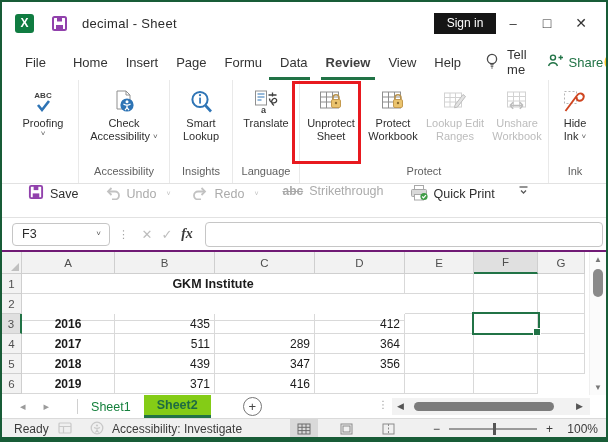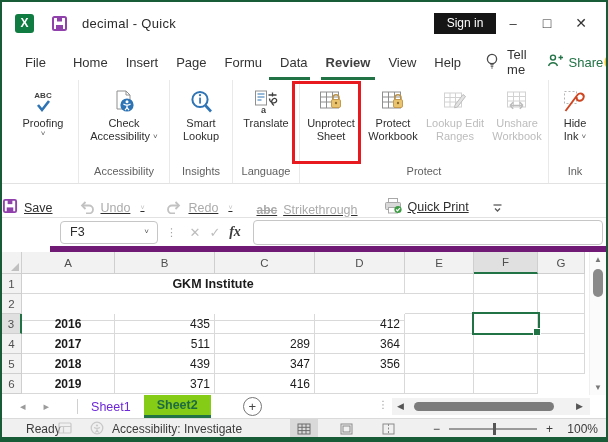--- a/index.html
+++ b/index.html
@@ -34,29 +34,29 @@
   .rbtns{flex:1;display:flex;align-items:flex-start;justify-content:center;padding-top:4px;}
   .glabel{height:18px;font-size:11px;color:#5f5f5f;text-align:center;}
   .bbtn{display:flex;flex-direction:column;align-items:center;width:62px;font-size:11px;line-height:13px;
     color:#2f2f2f;text-align:center;padding-top:2px;}
   .bbtn .bicon{height:31px;display:flex;align-items:center;justify-content:center;}
   .bbtn.disabled{color:#bcbcbc;}
   .lrow{display:flex;align-items:center;justify-content:center;gap:3px;}
   .chev{font-size:8px;color:#5a5a5a;line-height:8px;}
   .red-box{position:absolute;left:290px;top:1px;width:69px;height:83px;border:3px solid #e8191f;z-index:4;box-sizing:border-box;}
   
-  .qat{position:absolute;left:0;top:182px;right:0;height:34px;display:flex;align-items:flex-end;background:#fff;
-    border-bottom:1px solid #e2e2e2;box-sizing:border-box;font-size:12.5px;color:#2f2f2f;padding-left:0;text-decoration:underline;}
+  .qat{position:absolute;left:0;top:182px;right:0;height:34px;display:flex;align-items:flex-start;background:#fff;
+    border-bottom:1px solid #e2e2e2;box-sizing:border-box;font-size:12.5px;color:#2f2f2f;padding-left:26px;}
   .qitem{display:flex;align-items:center;gap:6px;}
   .gray{color:#ababab;}
   .strike-abc{text-decoration:line-through;color:#a9a9a9;font-size:12px;font-weight:bold;}
   .qchev{font-size:7px;color:#c0c0c0;margin-left:4px;}
   
   .fbar{position:absolute;left:0;top:216px;right:0;height:34px;display:flex;align-items:center;background:#fff;
-    border-bottom:6px solid #701a75;box-sizing:border-box;padding-left:10px;margin-left:48px;}
+    border-bottom:2px solid #701a75;box-sizing:border-box;padding-left:10px;}
   .namebox{width:98px;height:23px;border:1px solid #c6c6c6;border-radius:4px;display:flex;align-items:center;
     font-size:12.5px;color:#2b2b2b;padding-left:9px;box-sizing:border-box;}
   .namebox .chev{margin-left:auto;margin-right:8px;color:#555;}
   .fdots{margin:0 8px;color:#a3a3a3;font-size:11px;letter-spacing:0;}
   .fbtn{width:20px;text-align:center;font-size:13px;color:#bdbdbd;}
   .fx{font-style:italic;font-weight:bold;font-family:"Liberation Serif",serif;color:#3c3c3c;font-size:14px;}
   .finput{flex:1;height:23px;border:1px solid #c6c6c6;border-radius:4px;margin-left:8px;margin-right:3px;}
   
   .grid{position:absolute;left:0;top:250px;display:grid;background:#fff;
     grid-template-columns:20px 93px 100px 100px 90px 69px 64px 47px;
@@ -79,32 +79,32 @@
   .sel-box{position:absolute;left:470px;top:60px;width:68px;height:23px;border:2px solid #217346;box-sizing:border-box;}
   .fill-handle{position:absolute;right:-3px;bottom:-3px;width:6px;height:6px;background:#217346;border:1px solid #fff;}
   .vscroll{position:absolute;right:0;top:250px;width:17px;height:143px;background:#fbfbfb;border-left:1px solid #efefef;box-sizing:border-box;}
   .vscroll .arr{position:absolute;left:0;right:0;text-align:center;font-size:8px;color:#777;}
   .vthumb{position:absolute;top:17px;left:3px;width:10px;height:28px;background:#8a8a8a;border-radius:5px;}
   
   .sheetbar{position:absolute;left:0;top:393px;right:0;height:23px;background:#fff;display:flex;align-items:center;}
   .sb-arr{color:#9b9b9b;font-size:11px;margin-left:18px;}
   .sb-arr+.sb-arr{margin-left:18px;}
   .sb-div{width:1px;height:15px;background:#d0d0d0;margin-left:28px;}
-  .stab{height:100%;display:flex;align-items:center;padding:0 13px;font-size:12.5px;color:#6d28d9;box-sizing:border-box;}
+  .stab{height:100%;display:flex;align-items:center;padding:0 13px;font-size:12.5px;color:#15803d;box-sizing:border-box;}
   .stab.active{font-weight:bold;color:#1e6b42;border-bottom:3px solid #217346;background:#84cc16;}
   .addsheet{width:19px;height:19px;border:1px solid #767676;border-radius:50%;margin-left:32px;display:flex;
     align-items:center;justify-content:center;font-size:13px;color:#444;box-sizing:border-box;}
   .sb-dots{position:absolute;left:376px;color:#9a9a9a;font-size:10px;top:4px;}
   .hscroll{position:absolute;left:390px;top:3px;width:198px;height:17px;background:#f2f2f2;}
   .hscroll .arr{position:absolute;top:3px;font-size:9px;color:#555;}
   .hthumb{position:absolute;left:22px;top:4px;width:140px;height:9px;background:#7c7c7c;border-radius:5px;}
   
   .statusbar{position:absolute;left:0;top:416px;right:0;height:20px;background:#f0f0f0;border-top:1px solid #dadada;
     box-sizing:border-box;font-size:12px;color:#3c3c3c;}
-  .st-ready{position:absolute;left:12px;top:3px;margin-left:12px;}
+  .st-ready{position:absolute;left:12px;top:3px;}
   .st-ic1{position:absolute;left:56px;top:3px;display:flex;}
   .st-ic2{position:absolute;left:88px;top:2px;display:flex;}
   .st-acc{position:absolute;left:110px;top:3px;}
   .viewbtns{position:absolute;left:288px;top:0;height:19px;display:flex;align-items:center;gap:14px;}
   .vbtn{width:28px;height:19px;display:flex;align-items:center;justify-content:center;}
   .vbtn.active{background:#d9d9d9;}
   .zoomctl{position:absolute;right:8px;top:0;height:19px;display:flex;align-items:center;gap:9px;}
   .ztrack{position:relative;width:88px;height:2px;background:#9a9a9a;}
   .zhandle{position:absolute;left:50%;top:-5px;width:3px;height:12px;background:#555;}
   .zlabel{width:36px;text-align:right;}
@@ -116,21 +116,21 @@
 
   <div class="titlebar">
     <div class="logo">X</div>
     <span class="tb-saveicon">
       <svg width="17" height="17" viewBox="0 0 17 17">
           <rect x="2" y="2" width="13" height="13" rx="1.5" fill="none" stroke="#9141ac" stroke-width="2"></rect>
           <rect x="6" y="2" width="5" height="4.5" fill="#9141ac"></rect>
           <rect x="5" y="10" width="7" height="5" fill="#9141ac"></rect>
         </svg>
     </span>
-    <span class="tb-title">decimal - Quick</span>
+    <span class="tb-title">decimal - Sheet</span>
     <button class="signin">Sign in</button>
     <div class="wc">–</div>
     <div class="wc max">□</div>
     <div class="wc close">✕</div>
   </div>
 
   <div class="tabrow">
     <div class="mtab first">File</div>
     <div class="mtab">Home</div>
     <div class="tsep"></div>

